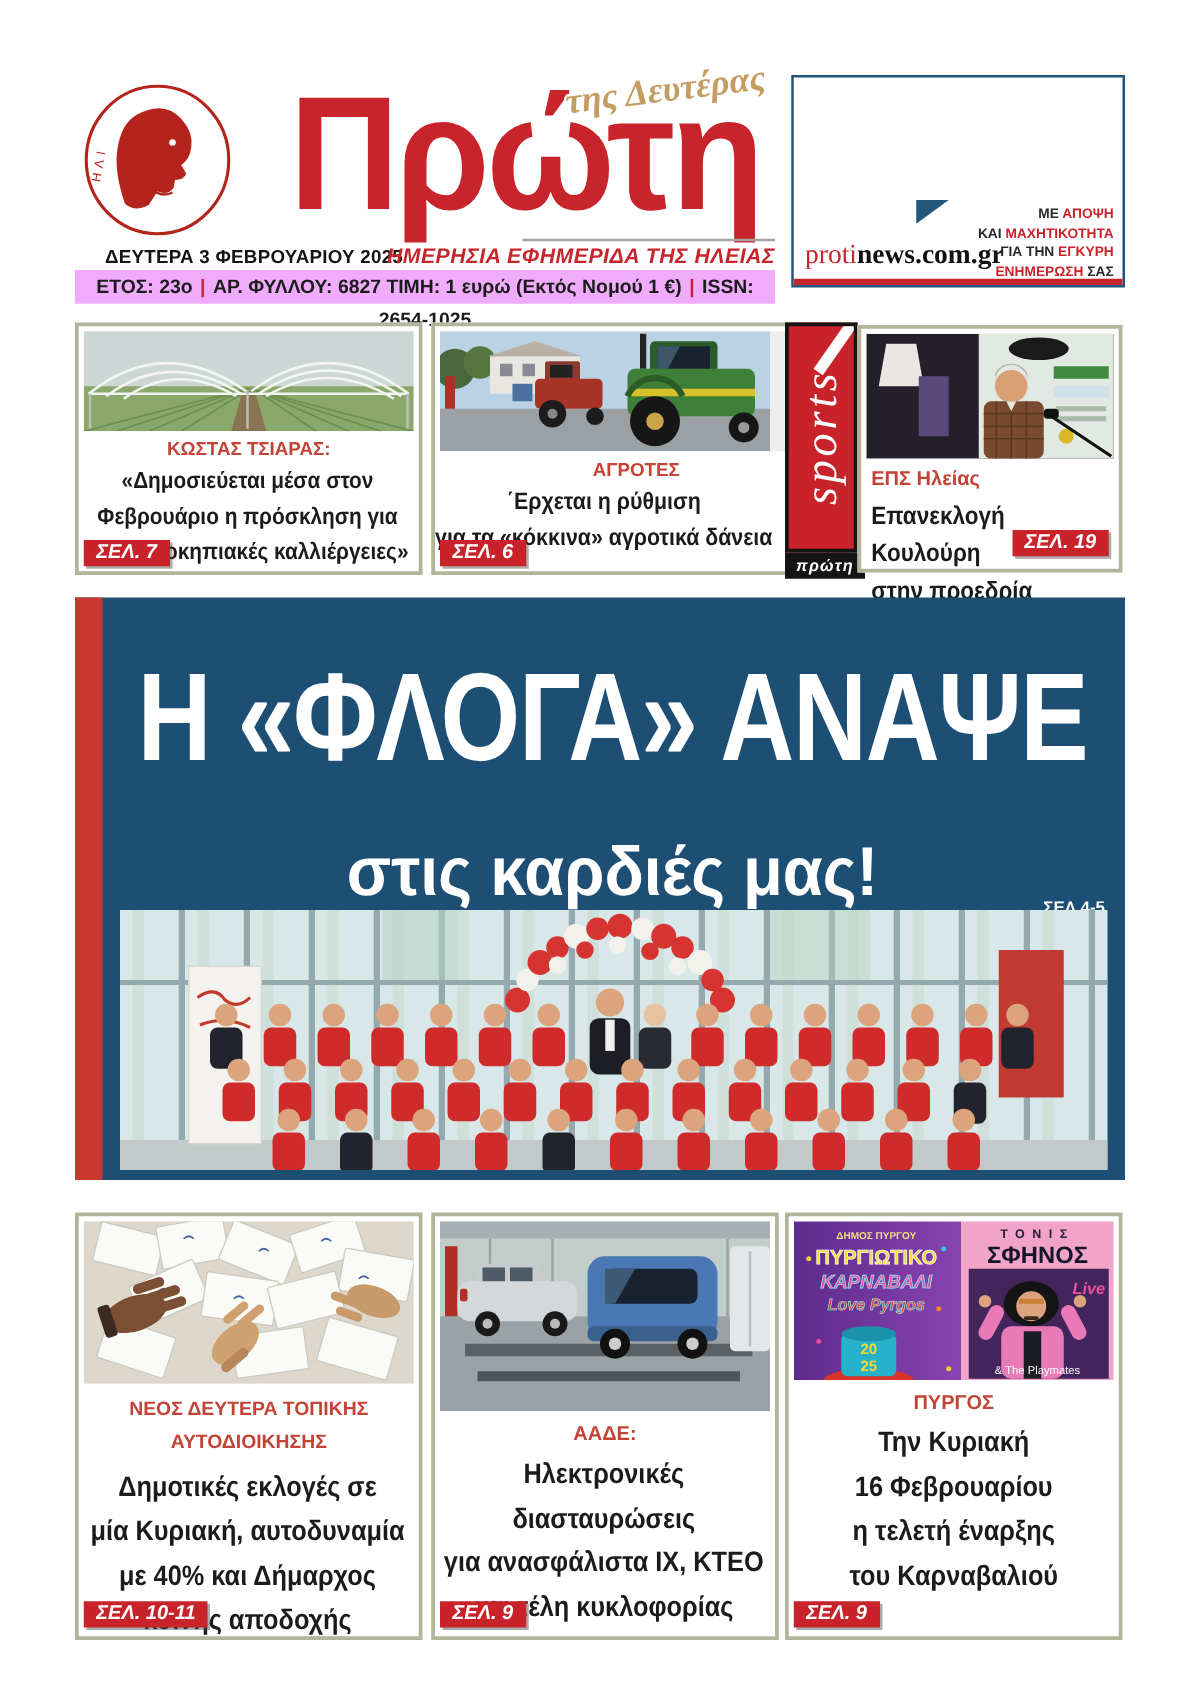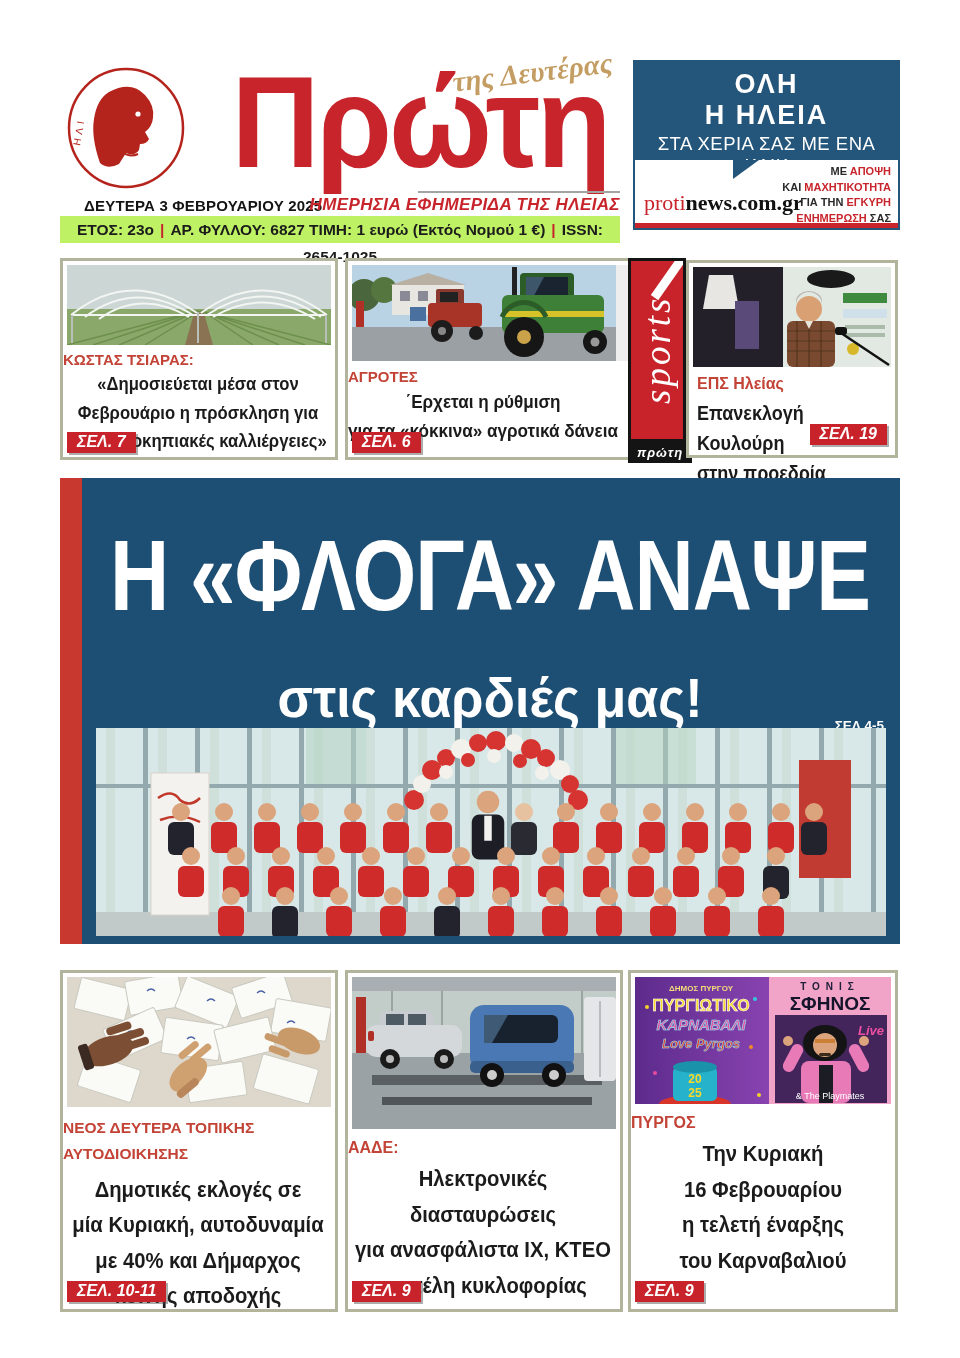--- a/index.html
+++ b/index.html
@@ -11,42 +11,42 @@
   .date{left:84px;top:197px;width:250px;font-weight:bold;font-size:15px;color:#141414;letter-spacing:.2px;}
   .main-title{left:200px;top:44px;width:440px;height:152px;text-align:center;
        font-size:122px;font-weight:bold;color:#c8242b;line-height:148px;letter-spacing:-3px;
        transform:scaleY(1.06);transform-origin:top center;}
   .edition-script{left:452px;top:56px;font-family:"Liberation Serif",serif;font-style:italic;font-weight:bold;
        font-size:29px;color:#c49d63;transform:rotate(-7deg);
        text-shadow:-2px 0 #fff,2px 0 #fff,0 -2px #fff,0 2px #fff,-1px -1px #fff,1px 1px #fff;}
   .mast-rule{left:418px;top:191px;width:202px;height:2px;background:#a3a3a0;}
   .subtitle{left:268px;top:195px;width:352px;text-align:right;font-weight:bold;font-style:italic;
        font-size:17px;color:#c8242b;letter-spacing:.4px;}
-  .info-bar{left:60px;top:216px;width:560px;height:27px;background:#bef264;
+  .info-bar{left:60px;top:216px;width:560px;height:27px;background:#f0abfc;
        text-align:center;line-height:27px;font-weight:bold;font-size:15.5px;color:#1b1b1b;}
   .info-bar .sep{color:#c8242b;padding:0 6px;font-weight:bold;}
   
   .promo{left:633px;top:60px;width:267px;height:170px;background:#fff;border:2px solid #24557a;box-sizing:border-box;}
   .bubble{position:absolute;left:0;top:0;right:0;height:98px;background:#24557a;color:#fff;text-align:center;}
   .bubble .b1{font-size:27px;font-weight:bold;letter-spacing:2px;margin-top:7px;}
   .bubble .b2{font-size:27px;font-weight:bold;letter-spacing:2px;}
   .bubble .b3{font-size:18.5px;letter-spacing:.5px;margin-top:2px;}
   .tail{position:absolute;left:98px;top:98px;width:0;height:0;
         border-top:19px solid #24557a;border-right:26px solid transparent;}
   .site{position:absolute;left:9px;bottom:12px;font-family:"Liberation Serif",serif;font-size:22px;color:#111;}
   .site .red{color:#c8242b;}
   .site .bold{font-weight:bold;}
   .slogan{position:absolute;right:7px;top:102px;text-align:right;font-size:11px;font-weight:bold;
         color:#2a2a2a;line-height:15.5px;}
   .slogan .red{color:#c8242b;}
   .promo-underline{position:absolute;left:0;right:0;bottom:0;height:5px;background:#c8242b;}
   
   .card{position:absolute;border:3px solid #b2b49c;background:#fff;box-sizing:border-box;}
   .photo{margin:4px;overflow:hidden;background:#eee;}
-  .kick{color:#c34336;font-weight:bold;text-align:left;white-space:pre-line;}
+  .kick{color:#c34336;font-weight:bold;text-align:center;white-space:pre-line;}
   .hl{font-weight:bold;color:#1b1b1b;text-align:center;white-space:pre-line;
       transform:scaleX(0.9);transform-origin:center top;}
   .tag{position:absolute;background:#c8232a;color:#fff;font-style:italic;font-weight:bold;
        font-size:16px;padding:1px 10px 2px;box-shadow:2px 2px 0 rgba(70,70,70,.45);white-space:nowrap;}
   
   .sports-strip{left:628px;top:258px;width:58px;height:184px;background:#c8232a;border:3px solid #141414;
        box-sizing:border-box;overflow:hidden;}
   .sports-strip .slash{position:absolute;top:10px;right:-14px;width:54px;height:9px;background:#fff;
        transform:rotate(-55deg);}
   .sports-label{position:absolute;left:0;top:0;width:100%;height:100%;display:flex;align-items:center;justify-content:center;
@@ -86,25 +86,20 @@
   <div class="abs main-title">Πρώτη</div>
   <div class="abs edition-script">της Δευτέρας</div>
   <div class="abs mast-rule"></div>
   <div class="abs subtitle">ΗΜΕΡΗΣΙΑ ΕΦΗΜΕΡΙΔΑ ΤΗΣ ΗΛΕΙΑΣ</div>
 
   <div class="abs info-bar">
     <span>ΕΤΟΣ: 23ο</span><span class="sep">|</span><span>ΑΡ. ΦΥΛΛΟΥ: 6827 ΤΙΜΗ: 1 ευρώ (Εκτός Νομού 1 €)</span><span class="sep">|</span><span>ISSN: 2654-1025</span>
   </div>
 
   <div class="abs promo">
-    <div class="bubble">
-      <div class="b1">ΟΛΗ</div>
-      <div class="b2">Η ΗΛΕΙΑ</div>
-      <div class="b3">ΣΤΑ ΧΕΡΙΑ ΣΑΣ ΜΕ ΕΝΑ ΚΛΙΚ</div>
-    </div>
     <div class="tail"></div>
     <div class="site"><span class="red">proti</span><span class="bold">news.com.gr</span></div>
     <div class="slogan">
       <div><span>ΜΕ </span><span class="red">ΑΠΟΨΗ</span></div>
       <div><span>ΚΑΙ </span><span class="red">ΜΑΧΗΤΙΚΟΤΗΤΑ</span></div>
       <div><span>ΓΙΑ ΤΗΝ </span><span class="red">ΕΓΚΥΡΗ</span></div>
       <div><span class="red">ΕΝΗΜΕΡΩΣΗ</span><span> ΣΑΣ</span></div>
     </div>
     <div class="promo-underline"></div>
   </div>

